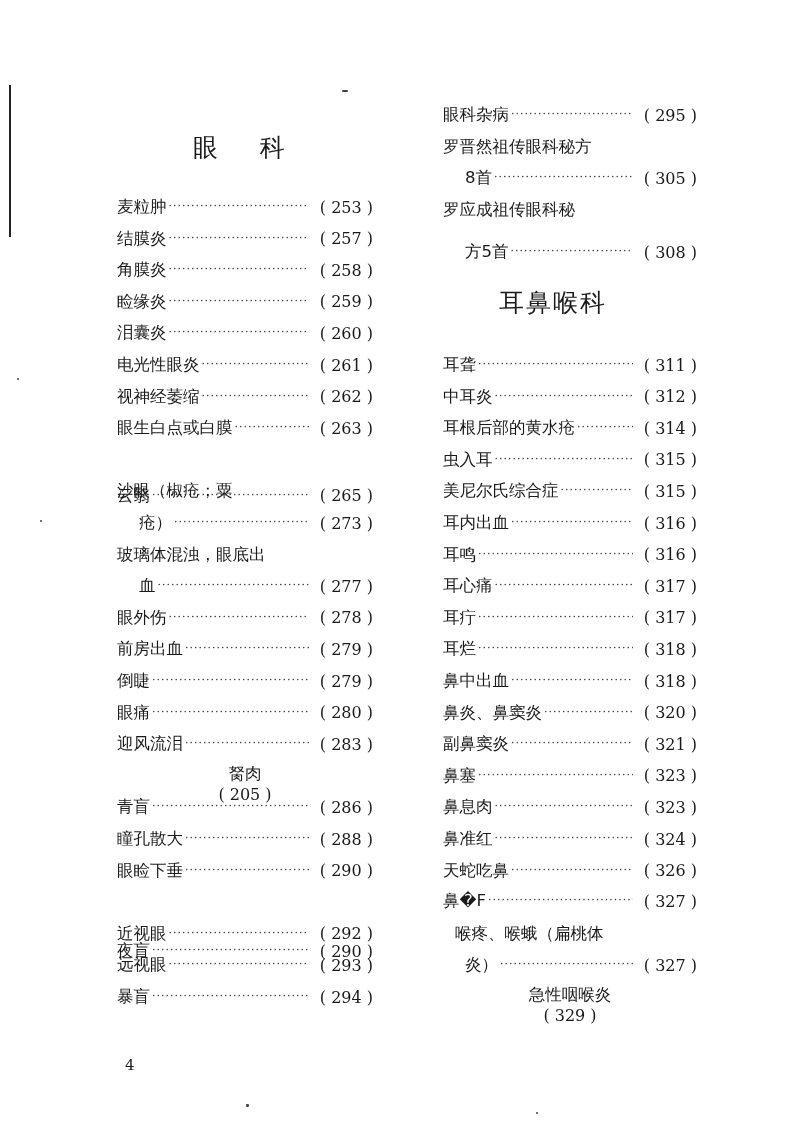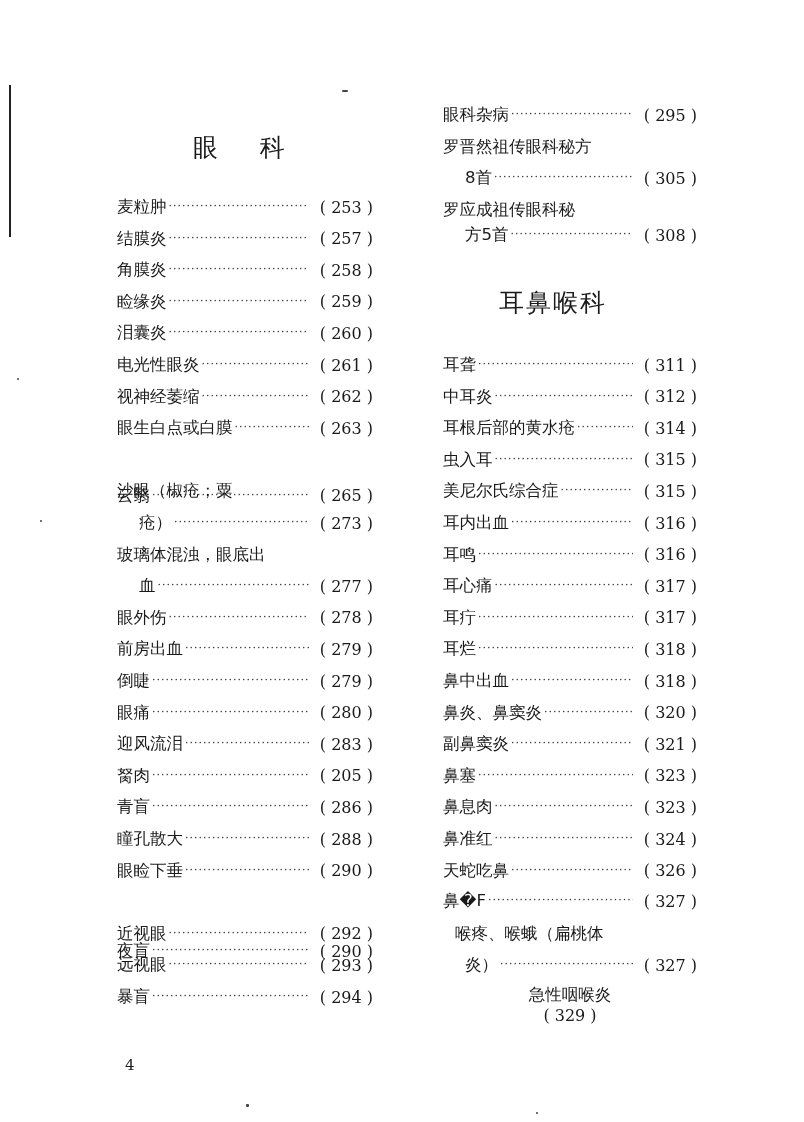--- a/index.html
+++ b/index.html
@@ -134,21 +134,21 @@
       <div class="entry" style="top: 699.6px;">
         <span class="name">眼痛</span>
         <span class="leader"></span>
         <span class="page">( 280 )</span>
       </div>
       <div class="entry" style="top: 731.2px;">
         <span class="name">迎风流泪</span>
         <span class="leader"></span>
         <span class="page">( 283 )</span>
       </div>
-      <div class="entry" style="top: 762.8px;">
+      <div class="entry" style="top: 762.8px; flex-direction: column;">
         <span class="name">胬肉</span>
         <span class="leader"></span>
         <span class="page">( 205 )</span>
       </div>
       <div class="entry" style="top: 794.4px;">
         <span class="name">青盲</span>
         <span class="leader"></span>
         <span class="page">( 286 )</span>
       </div>
       <div class="entry" style="top: 826px;">
@@ -195,21 +195,21 @@
         <span class="name">罗晋然祖传眼科秘方</span>
       </div>
       <div class="entry" style="top: 165.2px;">
         <span class="name indent">8首</span>
         <span class="leader"></span>
         <span class="page">( 305 )</span>
       </div>
       <div class="entry no-page" style="top: 196.8px;">
         <span class="name">罗应成祖传眼科秘</span>
       </div>
-      <div class="entry" style="top: 222px; justify-content: center;">
+      <div class="entry" style="top: 239px; justify-content: center;">
         <span class="name indent">方5首</span>
         <span class="leader"></span>
         <span class="page">( 308 )</span>
       </div>
     </div>
   <div class="section-title" style="left:56px;top:286px;">耳鼻喉科</div>
   <div id="right-entries">
       <div class="entry" style="top: 352px;">
         <span class="name">耳聋</span>
         <span class="leader"></span>

